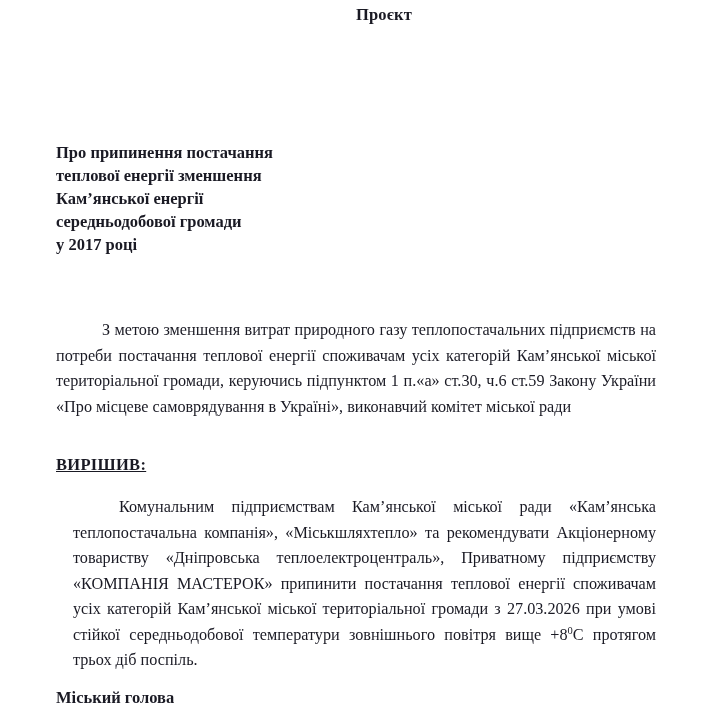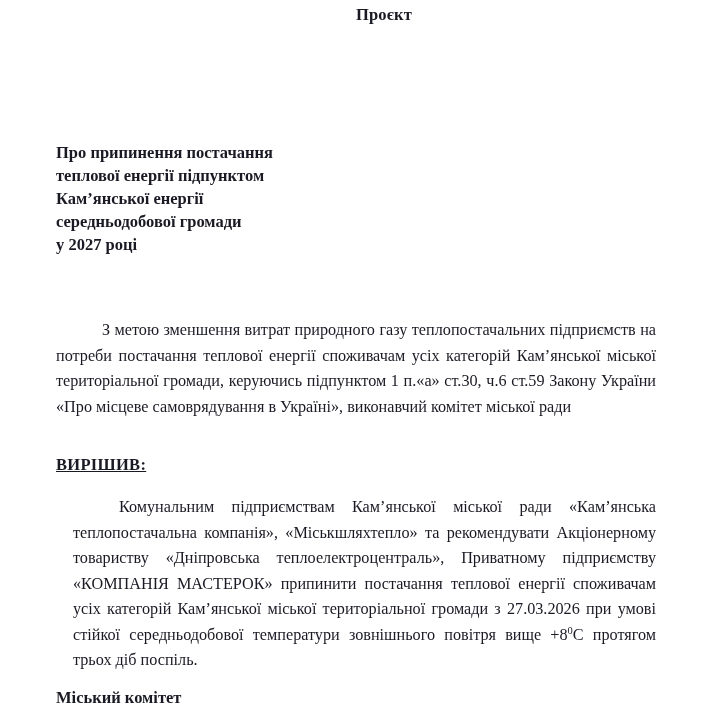--- a/index.html
+++ b/index.html
@@ -97,33 +97,33 @@
 </style>
 </head>
 <body>
 
 <div class="page">
 
   <div class="draft-label">Проєкт</div>
 
   <div class="title-block">
     <div>Про припинення постачання</div>
-    <div>теплової енергії підпунктом</div>
+    <div>теплової енергії зменшення</div>
     <div>Кам’янської енергії</div>
     <div>середньодобової громади</div>
-    <div>у 2027 році</div>
+    <div>у 2017 році</div>
   </div>
 
   <div class="body-block">
     <p class="just">З метою зменшення витрат природного газу теплопостачальних підприємств на потреби постачання теплової енергії споживачам усіх категорій Кам’янської міської територіальної громади, керуючись підпунктом 1 п.«а» ст.30, ч.6 ст.59 Закону України «Про місцеве самоврядування в Україні», виконавчий комітет міської ради</p>
   </div>
 
   <div class="decision-word">ВИРІШИВ:</div>
 
   <div class="para2">
     <p class="just"><span>Комунальним підприємствам Кам’янської міської ради «Кам’янська теплопостачальна компанія», «Міськшляхтепло» та рекомендувати Акціонерному товариству «Дніпровська теплоелектроцентраль», Приватному підприємству «КОМПАНІЯ МАСТЕРОК» припинити постачання теплової енергії споживачам усіх категорій Кам’янської міської територіальної громади з 27.03.2026 при умові стійкої середньодобової температури зовнішнього повітря вище +8</span><sup>0</sup><span>С протягом трьох діб поспіль.</span></p>
   </div>
 
   <div class="signature-row">
-    <div class="sig-left">Міський комітет</div>
+    <div class="sig-left">Міський голова</div>
   </div>
 
 </div>
 
 </body></html>

